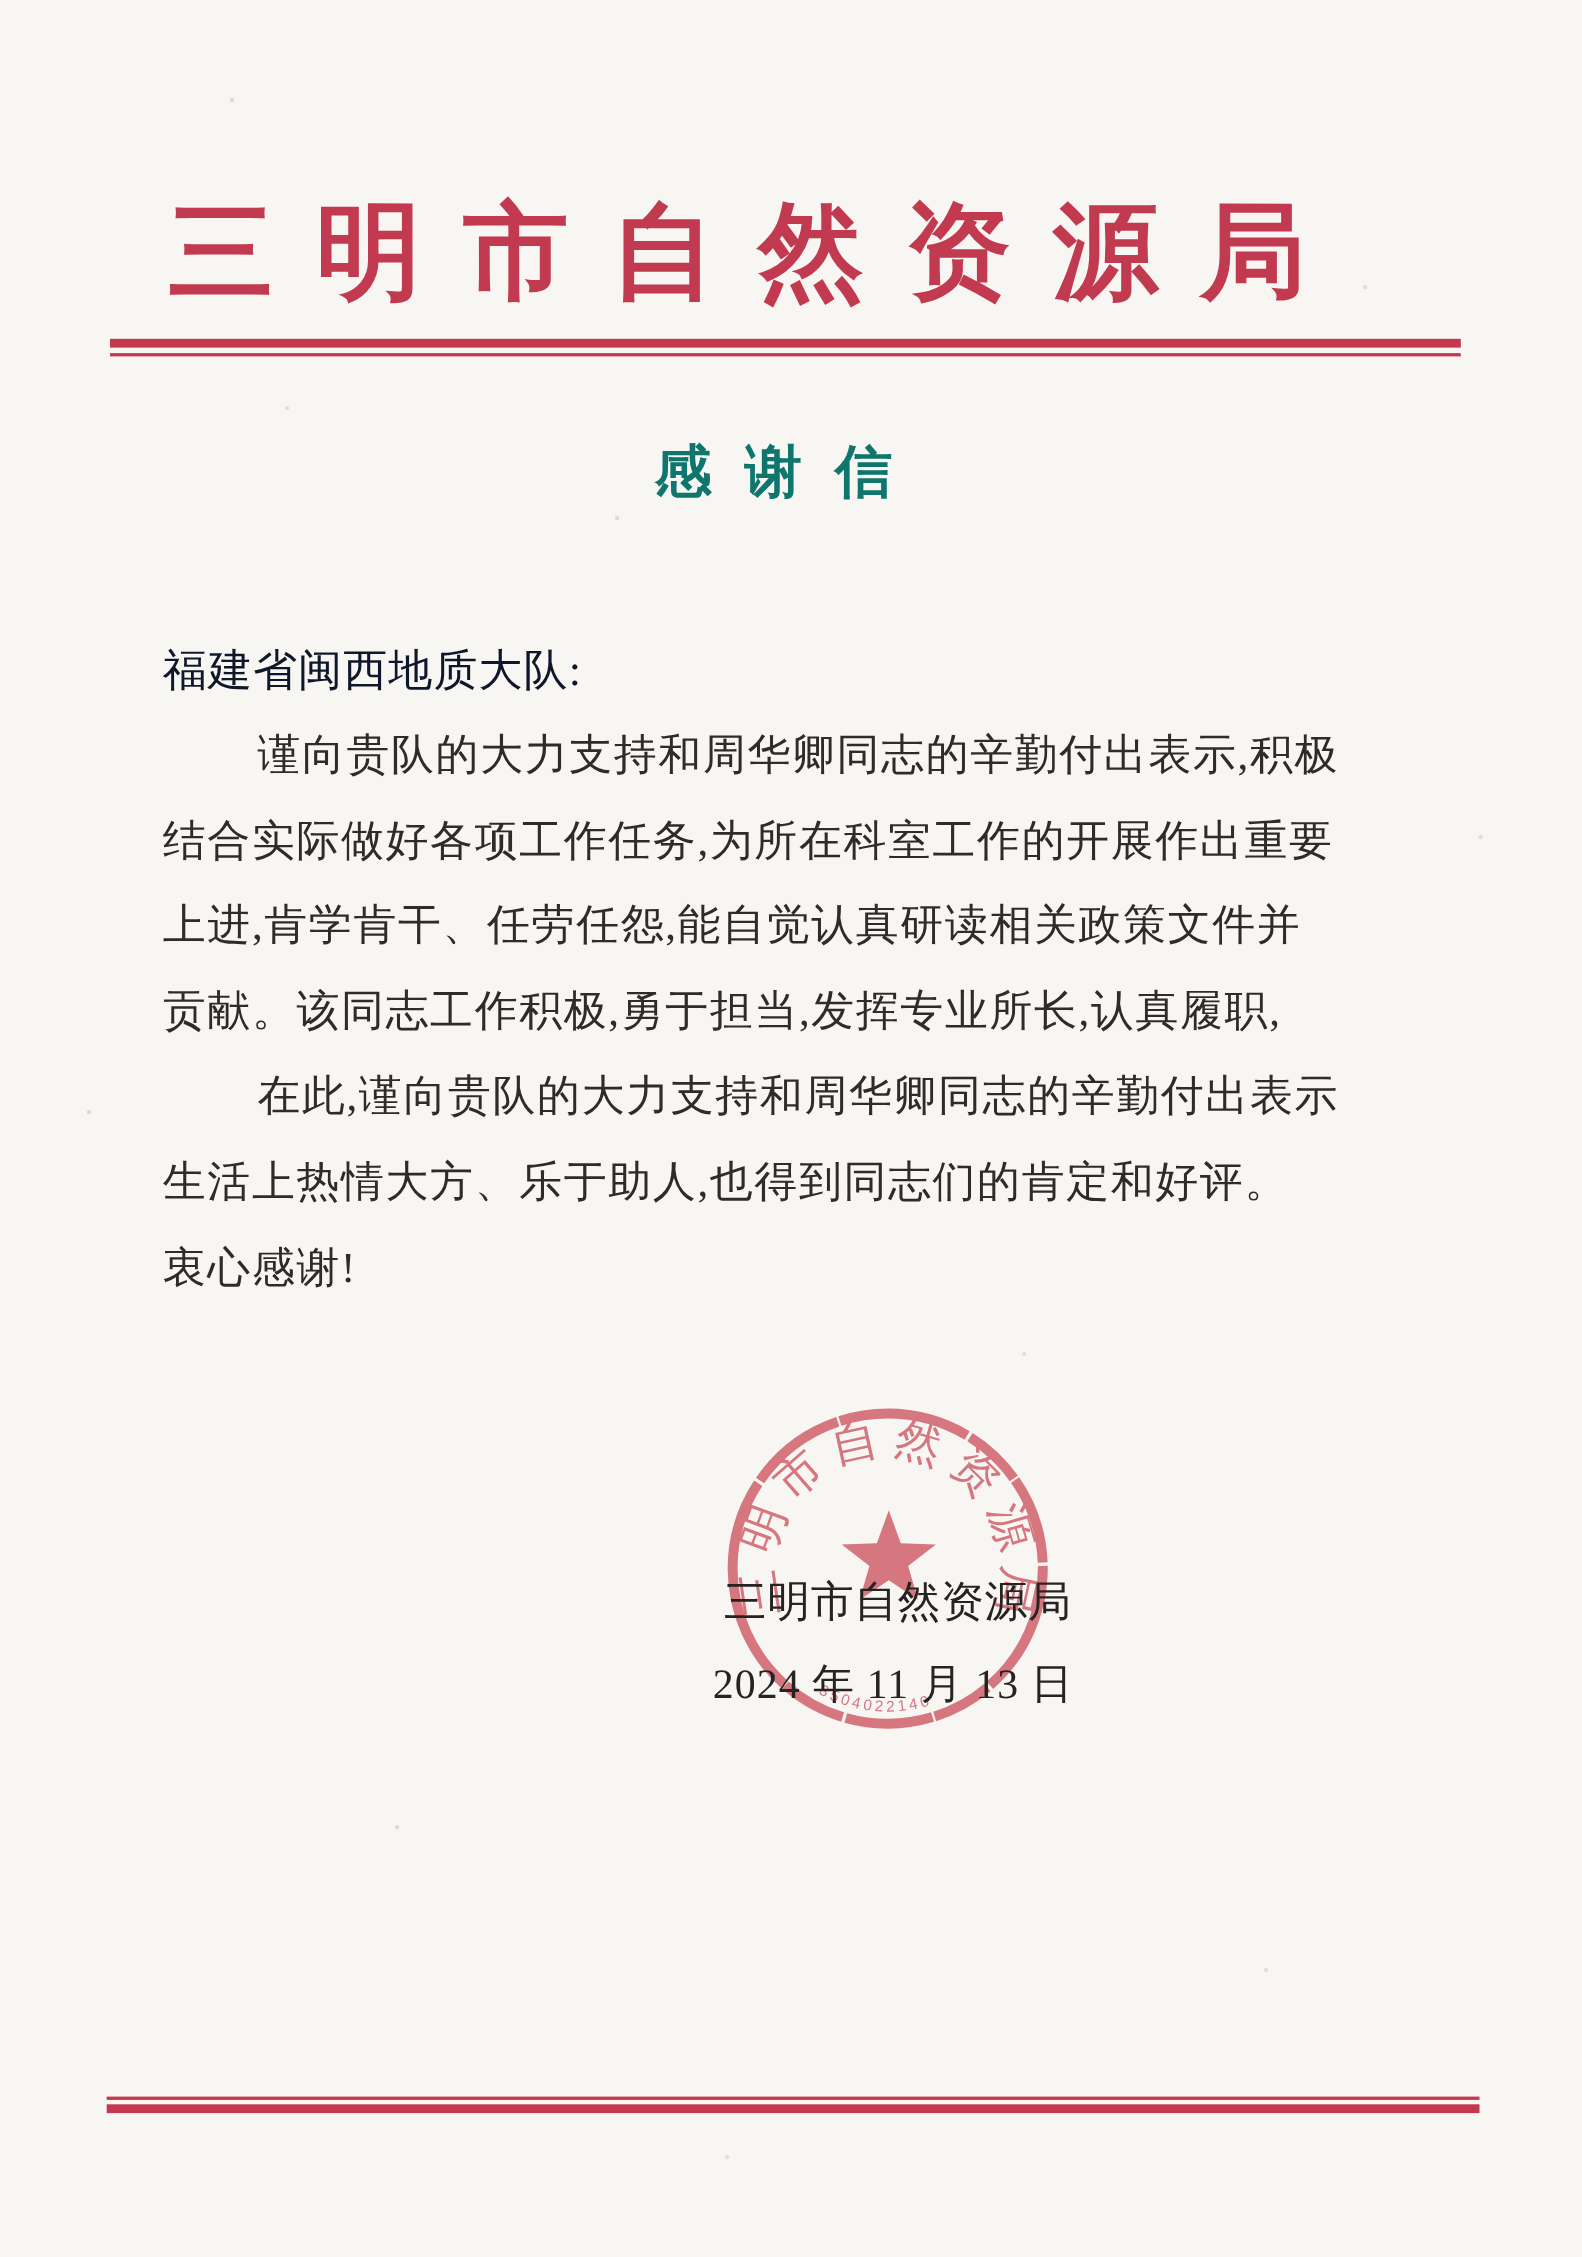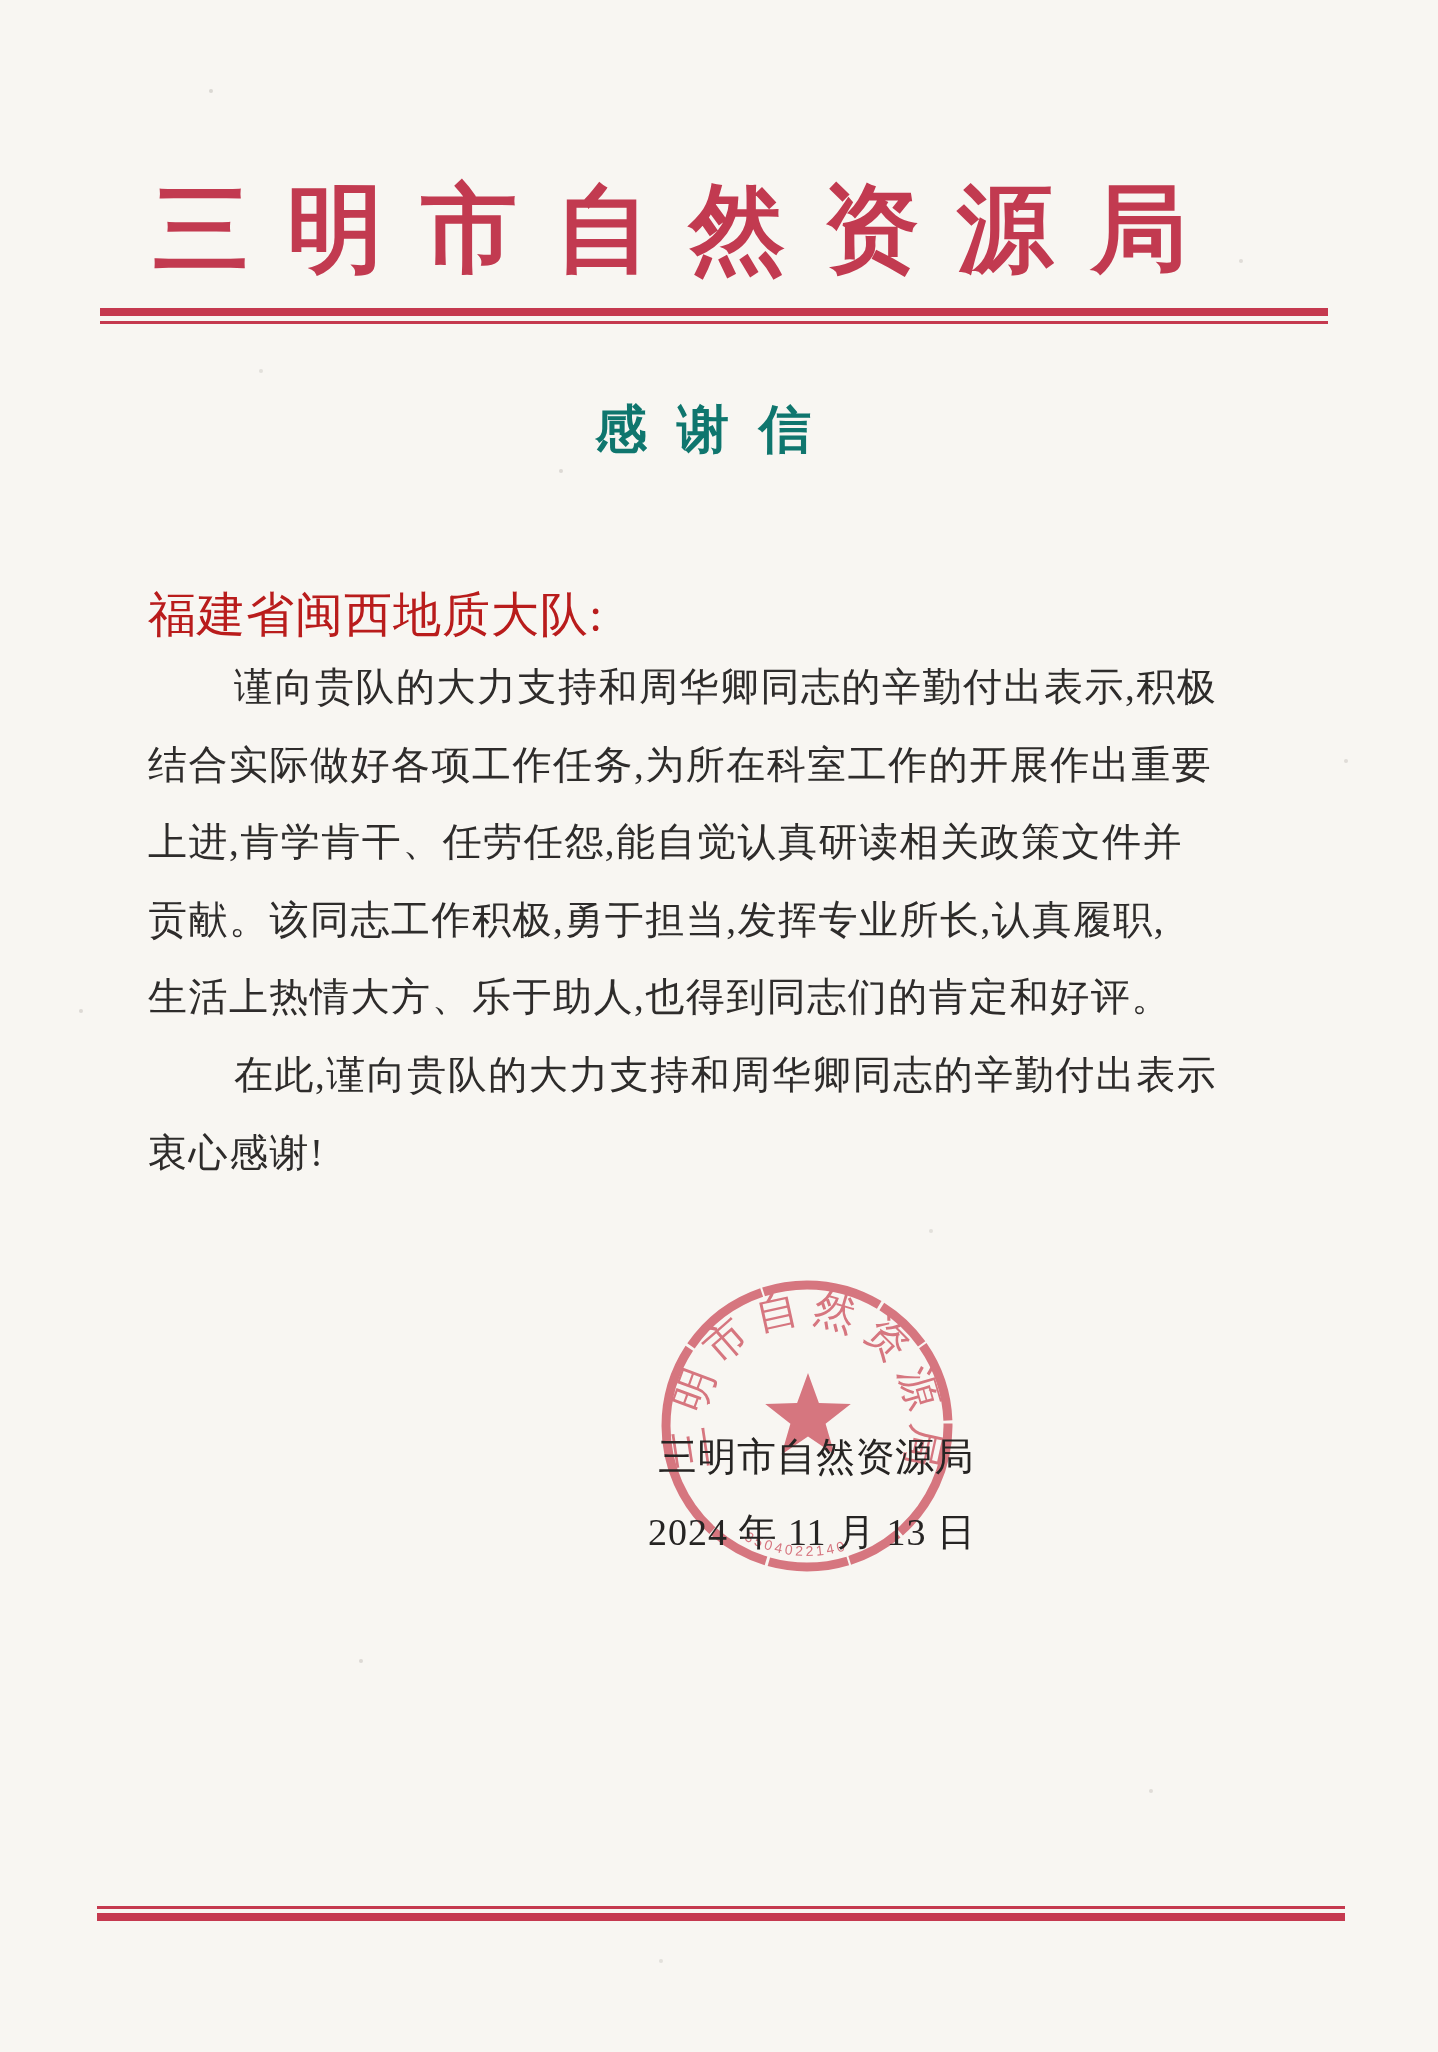--- a/index.html
+++ b/index.html
@@ -40,22 +40,22 @@
   .rule-top .thick{margin-bottom:5px;}
   .rule-bottom .thin{margin-bottom:4px;}
   .letter-title{
     position:absolute;left:595px;top:400px;margin:0;
     font-size:52px;line-height:1.15;font-weight:bold;
     letter-spacing:30px;white-space:nowrap;
     color:#0f766e;
   }
   .salutation{
     position:absolute;left:148px;top:586px;
-    font-size:48px;line-height:1.2;letter-spacing:1px;
-    color:#b91c1c;white-space:nowrap;
+    font-size:40px;line-height:1.2;letter-spacing:1px;
+    color:#0f172a;white-space:nowrap;
   }
   .body{
     position:absolute;left:148px;top:648px;width:1200px;
     font-size:39px;color:#2e2c2b;letter-spacing:1.5px;
   }
   .body .line{height:77.6px;line-height:77.6px;white-space:nowrap;}
   .body .line.indent{text-indent:86px;}
   .stamp{
     position:absolute;left:652px;top:1272px;width:310px;height:310px;
     opacity:.82;z-index:2;
@@ -95,22 +95,22 @@
 
   <h2 class="letter-title">感谢信</h2>
 
   <div class="salutation">福建省闽西地质大队:</div>
 
   <div class="body">
     <div class="line indent">谨向贵队的大力支持和周华卿同志的辛勤付出表示,积极</div>
     <div class="line">结合实际做好各项工作任务,为所在科室工作的开展作出重要</div>
     <div class="line">上进,肯学肯干、任劳任怨,能自觉认真研读相关政策文件并</div>
     <div class="line">贡献。该同志工作积极,勇于担当,发挥专业所长,认真履职,</div>
+    <div class="line indent">在此,谨向贵队的大力支持和周华卿同志的辛勤付出表示</div>
     <div class="line">生活上热情大方、乐于助人,也得到同志们的肯定和好评。</div>
-    <div class="line indent">在此,谨向贵队的大力支持和周华卿同志的辛勤付出表示</div>
     <div class="line">衷心感谢!</div>
   </div>
 
   <svg class="stamp" viewBox="0 0 310 310">
     <defs>
       <path id="sealArcTop" d="M 60.7 197.9 A 104 104 0 1 1 249.3 197.9" fill="none"></path>
       <path id="sealArcBottom" d="M 90 266.6 A 130 130 0 0 0 220 266.6" fill="none"></path>
     </defs>
     <circle cx="155" cy="154" r="141" fill="none" stroke="#cf5a67" stroke-width="9" stroke-dasharray="120 3 55 2 80 3 60 2 200 3 90 2"></circle>
     <polygon points="156,101 166.9,131 198.8,132.1 173.6,151.7 182.5,182.4 156,164.5 129.5,182.4 138.4,151.7 113.2,132.1 145.1,131" fill="#cf5a67"></polygon>

